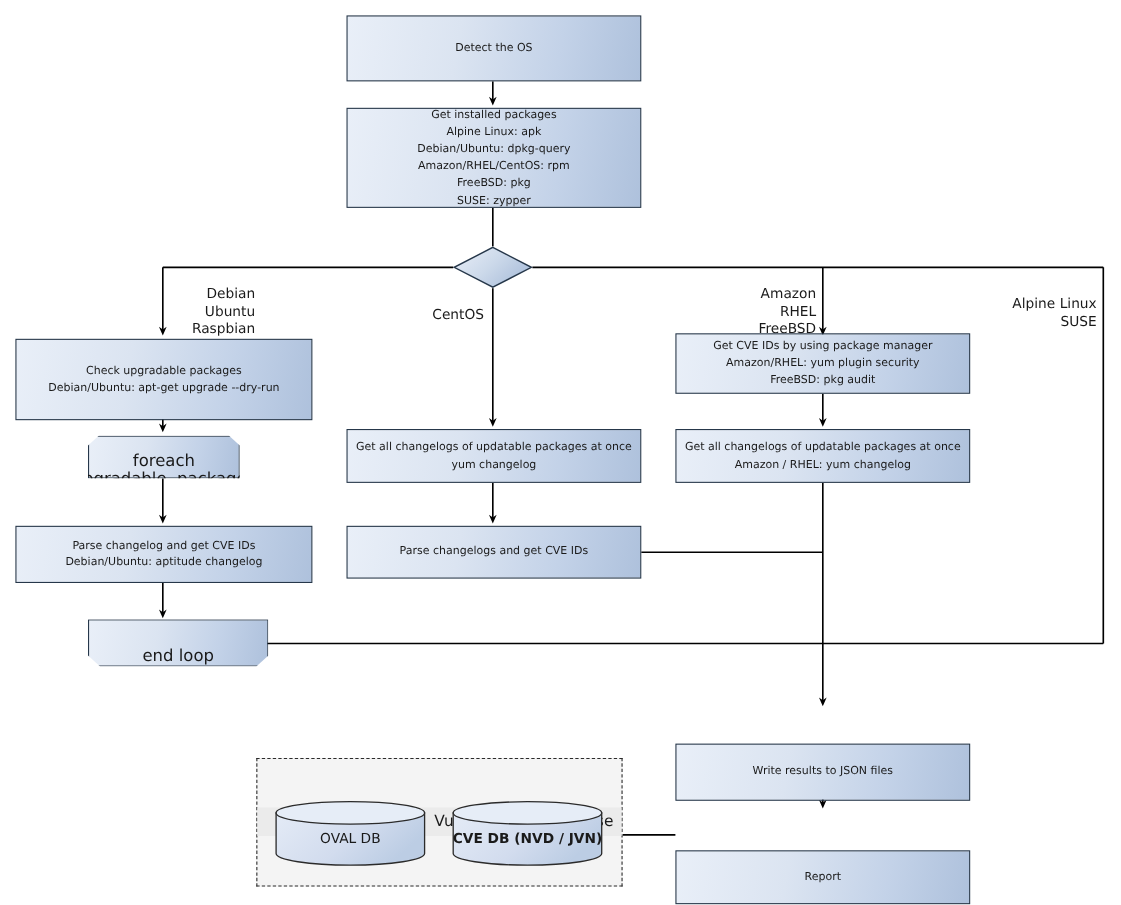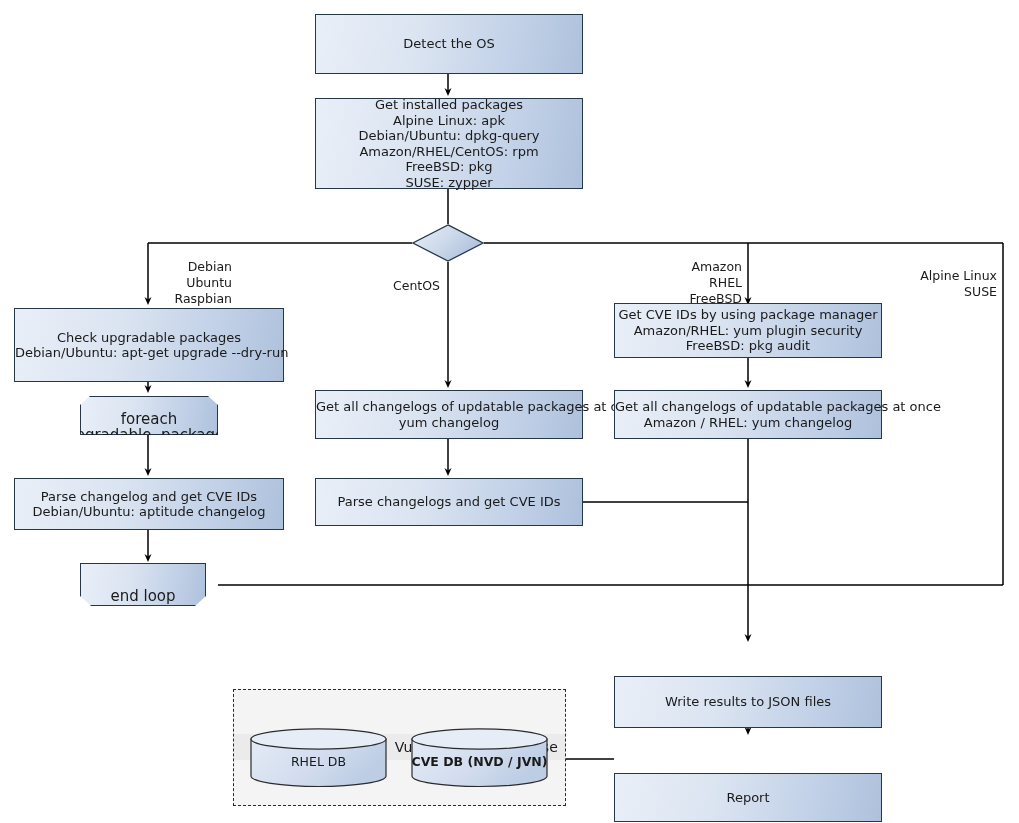--- a/index.html
+++ b/index.html
@@ -27,21 +27,21 @@
     pointer-events: none;
   }
   .node {
     position: absolute;
     box-sizing: border-box;
     display: flex;
     align-items: center;
     justify-content: center;
     text-align: center;
     color: #1a1a1a;
-    font-size: 13px;
+    font-size: 10px;
     line-height: 15.5px;
     white-space: nowrap;
   }
   .box {
     border: 1px solid #26374a;
     background: linear-gradient(100deg, #e9eff8 0%, #dbe4f1 38%, #c3d2e8 72%, #aec1dc 100%);
   }
   .node-label {
     display: block;
     width: 100%;
@@ -217,21 +217,21 @@
   </div>
 
   <div class="shape-host foreach-shape box" style="left:80px; top:396px; width:138px; height:39px;">
     <div class="shape-text">foreach<br>upgradable  packages</div>
   </div>
 
   <div class="node box" style="left:14px; top:478px; width:270px; height:52px;">
     <span class="node-label">Parse changelog and get  CVE IDs<br>Debian/Ubuntu: aptitude changelog</span>
   </div>
 
-  <div class="shape-host endloop-shape box" style="left:80px; top:563px; width:126px; height:43px;">
+  <div class="shape-host endloop-shape box" style="left:80px; top:563px; width:164px; height:43px;">
     <div class="shape-text">end loop</div>
   </div>
 
   <div class="node box" style="left:315px; top:390px; width:268px; height:49px;">
     <span class="node-label overflow-text">Get all changelogs of updatable packages at once<br>yum changelog</span>
   </div>
 
   <div class="node box" style="left:315px; top:478px; width:268px; height:48px;">
     <span class="node-label">Parse changelogs and get CVE IDs</span>
   </div>
@@ -260,21 +260,21 @@
         <defs>
           <linearGradient id="cyl1" x1="0" y1="0" x2="1" y2="0.4">
             <stop offset="0%" stop-color="#e4ebf6"></stop>
             <stop offset="60%" stop-color="#d2dcee"></stop>
             <stop offset="100%" stop-color="#bccde4"></stop>
           </linearGradient>
         </defs>
         <path d="M1,11 L1,48 A67.5,10.5 0 0 0 136,48 L136,11 Z" fill="url(#cyl1)" stroke="#2b2b2b" stroke-width="1.2"></path>
         <ellipse cx="68.5" cy="11" rx="67.5" ry="10.2" fill="#e6edf7" stroke="#2b2b2b" stroke-width="1.2"></ellipse>
       </svg>
-      <div class="cyl-text" style="top:26px;">RHEL DB</div>
+      <div class="cyl-text" style="top:26px;">OVAL DB</div>
     </div>
 
     <div class="shape-host" style="left:177px; top:38px; width:137px; height:59px;font-weight:bold;">
       <svg width="137" height="59" viewBox="0 0 137 59" xmlns="http://www.w3.org/2000/svg">
         <defs>
           <linearGradient id="cyl2" x1="0" y1="0" x2="1" y2="0.4">
             <stop offset="0%" stop-color="#e4ebf6"></stop>
             <stop offset="60%" stop-color="#d2dcee"></stop>
             <stop offset="100%" stop-color="#bccde4"></stop>
           </linearGradient>

